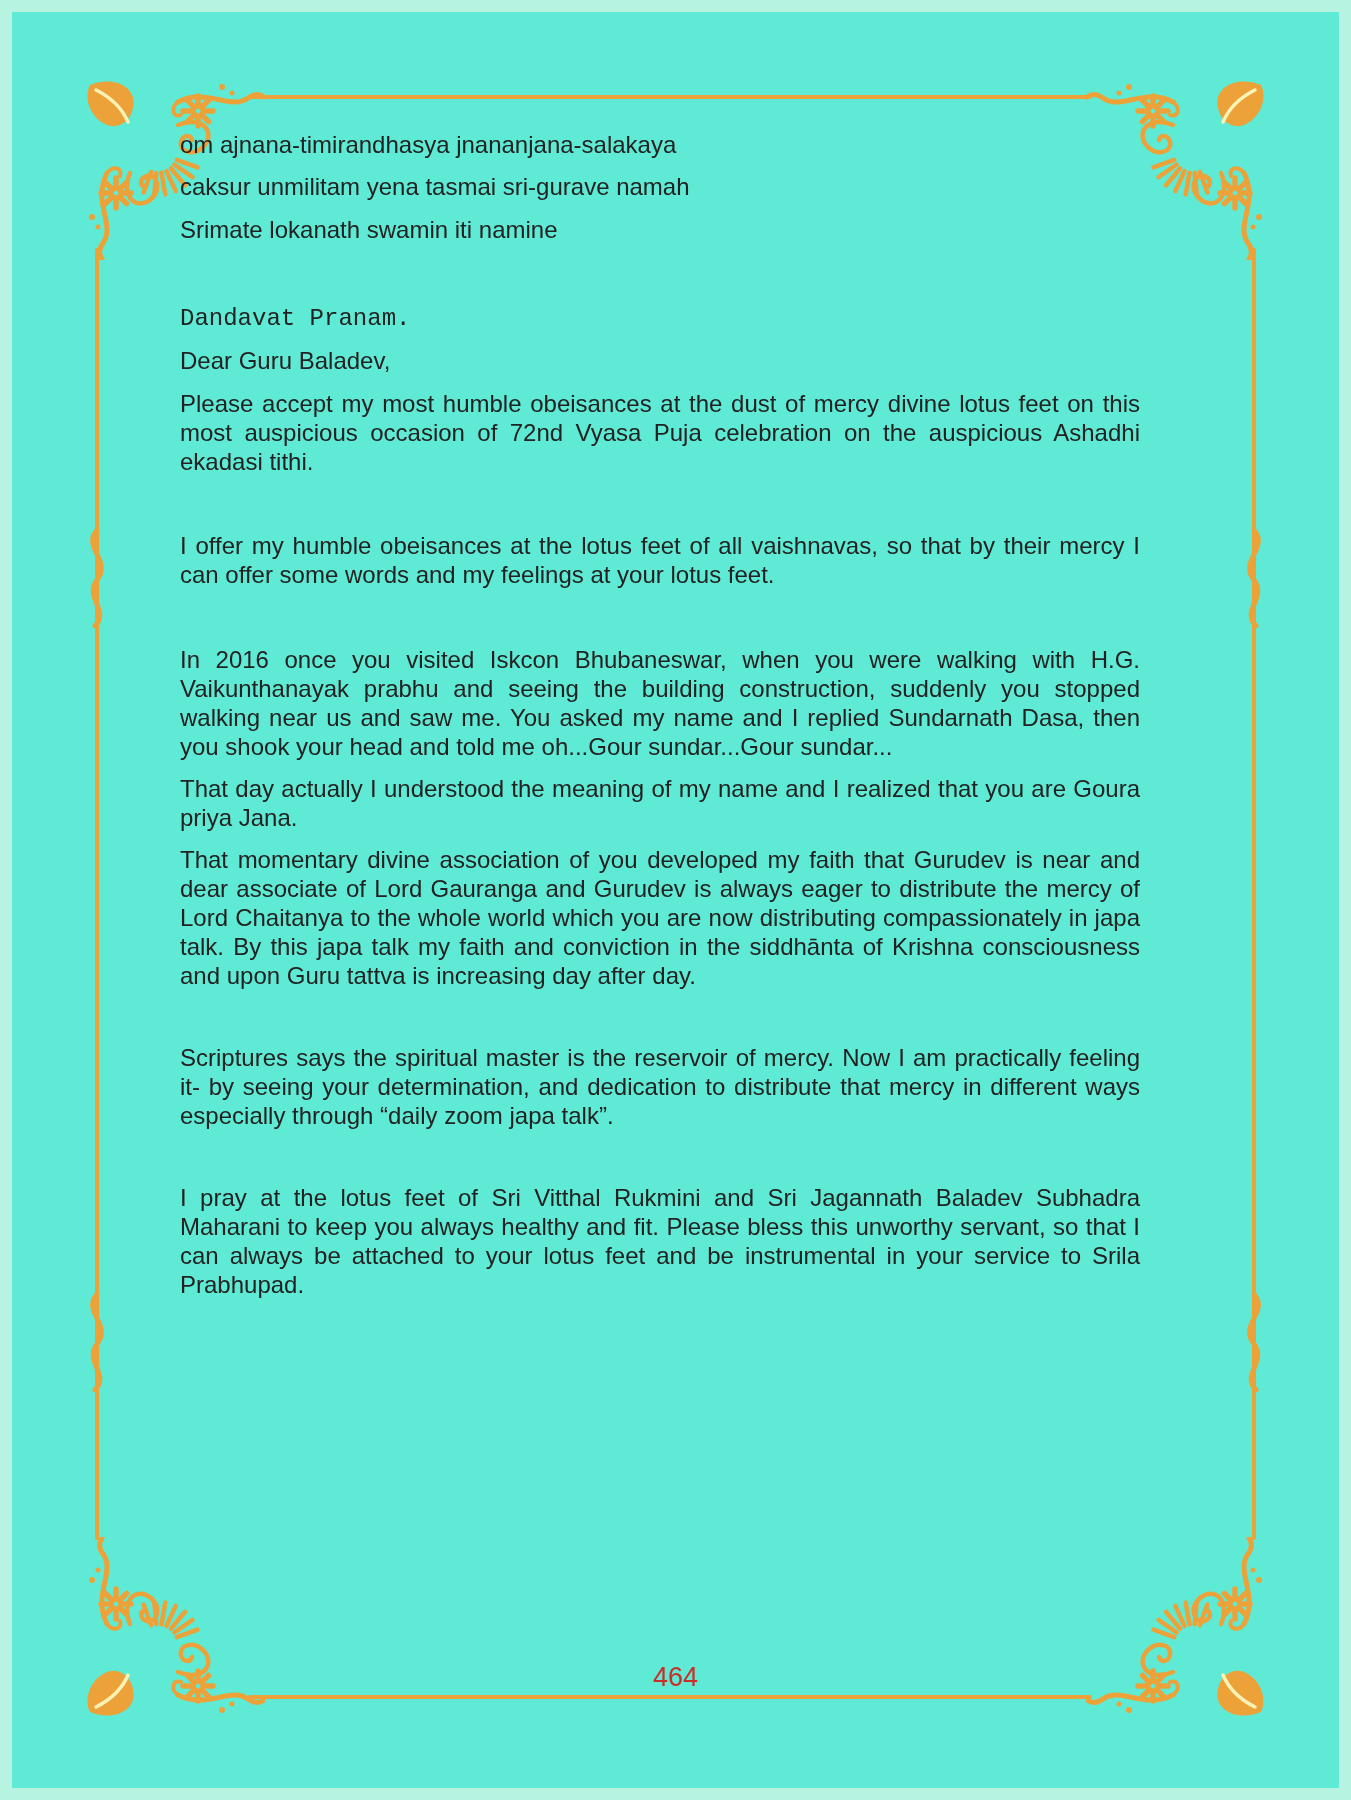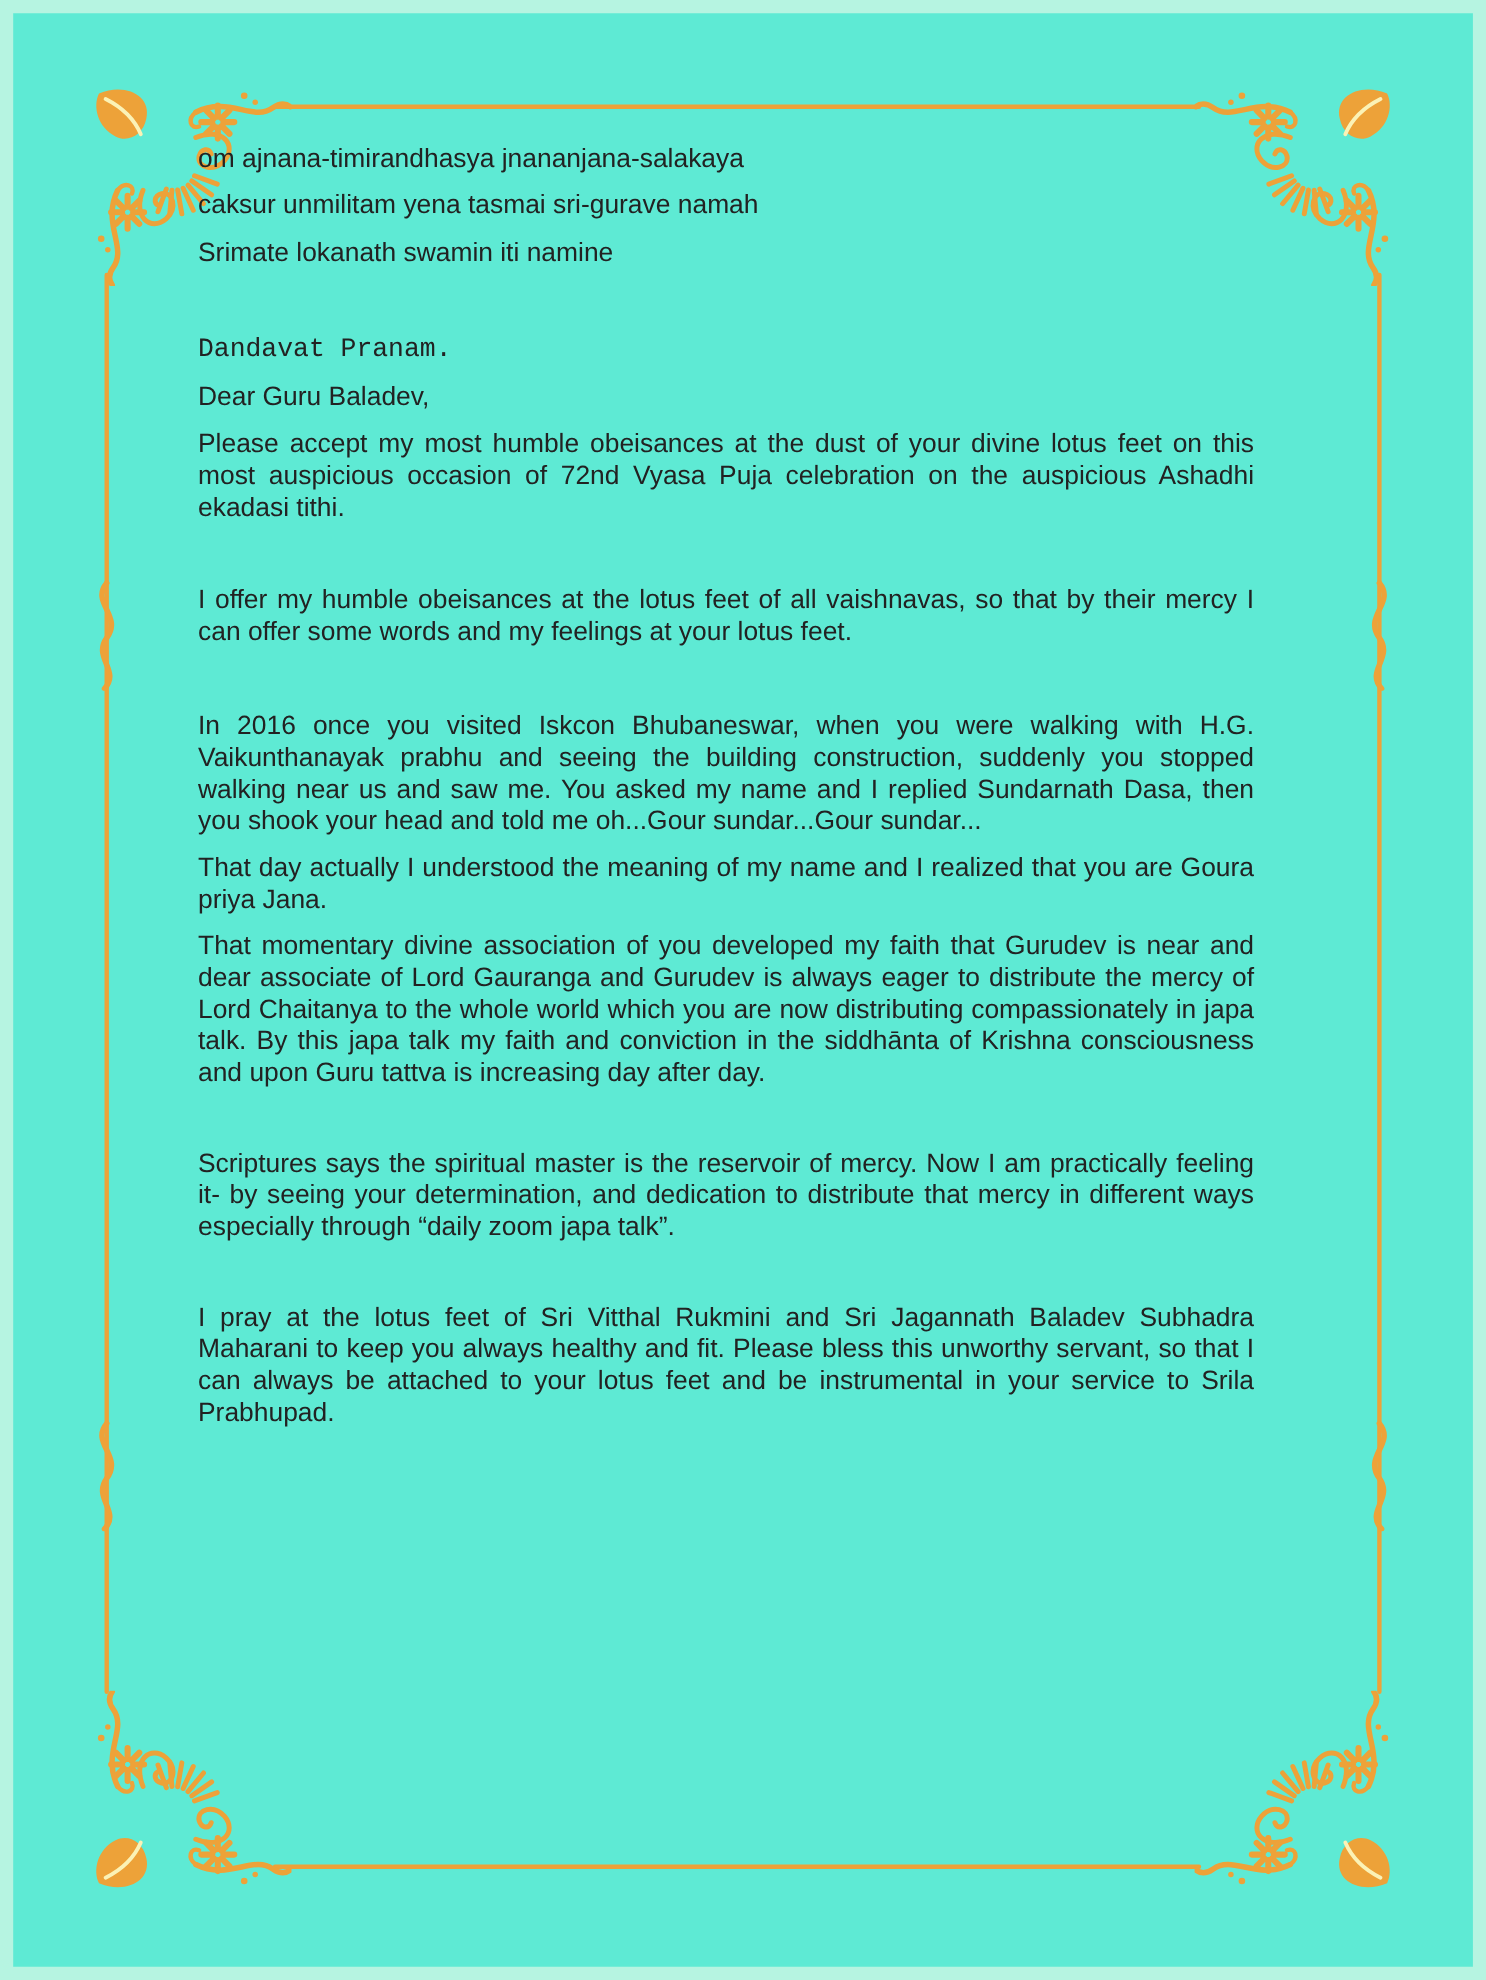--- a/index.html
+++ b/index.html
@@ -149,23 +149,24 @@
 
   <div class="content">
     <p>om ajnana-timirandhasya jnananjana-salakaya</p>
     <p class="mt13">caksur unmilitam yena tasmai sri-gurave namah</p>
 
     <p class="mt14">Srimate lokanath swamin iti namine</p>
 
     <p class="mt60">Dandavat Pranam.</p>
     <p class="mt13">Dear Guru Baladev,</p>
 
-    <p class="mt14">Please accept my most humble obeisances at the dust of your divine lotus feet on this most auspicious occasion of 72nd Vyasa Puja celebration on the auspicious Ashadhi ekadasi tithi.</p>
+    <p class="mt14">Please accept my most humble obeisances at the dust of mercy divine lotus feet on this most auspicious occasion of 72nd Vyasa Puja celebration on the auspicious Ashadhi ekadasi tithi.</p>
     <p class="mt55">I offer my humble obeisances at the lotus feet of all vaishnavas, so that by their mercy I can offer some words and my feelings at your lotus feet.</p>
     <p class="mt56">In 2016 once you visited Iskcon Bhubaneswar, when you were walking with H.G. Vaikunthanayak prabhu and seeing the building construction, suddenly you stopped walking near us and saw me. You asked my name and I replied Sundarnath Dasa, then you shook your head and told me oh...Gour sundar...Gour sundar...</p>
     <p class="mt13">That day actually I understood the meaning of my name and I realized that you are Goura priya Jana.</p>
     <p class="mt13">That momentary divine association of you developed my faith that Gurudev is near and dear associate of Lord Gauranga and Gurudev is always eager to distribute the mercy of Lord Chaitanya to the whole world which you are now distributing compassionately in japa talk. By this japa talk my faith and conviction in the siddhānta of Krishna consciousness and upon Guru tattva is increasing day after day.</p>
     <p class="mt53">Scriptures says the spiritual master is the reservoir of mercy. Now I am practically feeling it- by seeing your determination, and dedication to distribute that mercy in different ways especially through “daily zoom japa talk”.</p>
     <p class="mt53">I pray at the lotus feet of Sri Vitthal Rukmini and Sri Jagannath Baladev Subhadra Maharani to keep you always healthy and fit. Please bless this unworthy servant, so that I can always be attached to your lotus feet and be instrumental in your service to Srila Prabhupad.</p>
   </div>
 
+  <div class="page-number">464</div>
 
 </div>
 
 </body></html>

